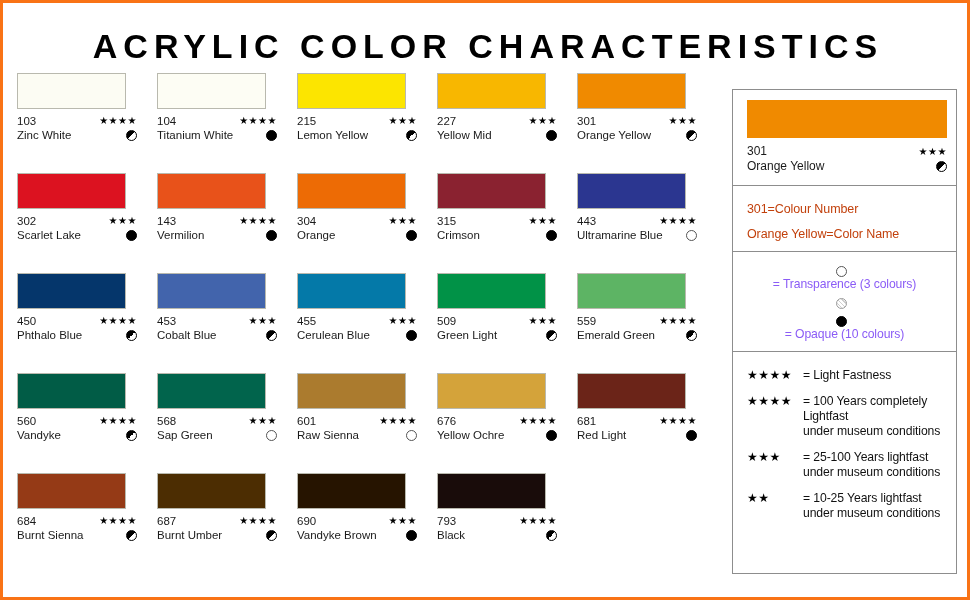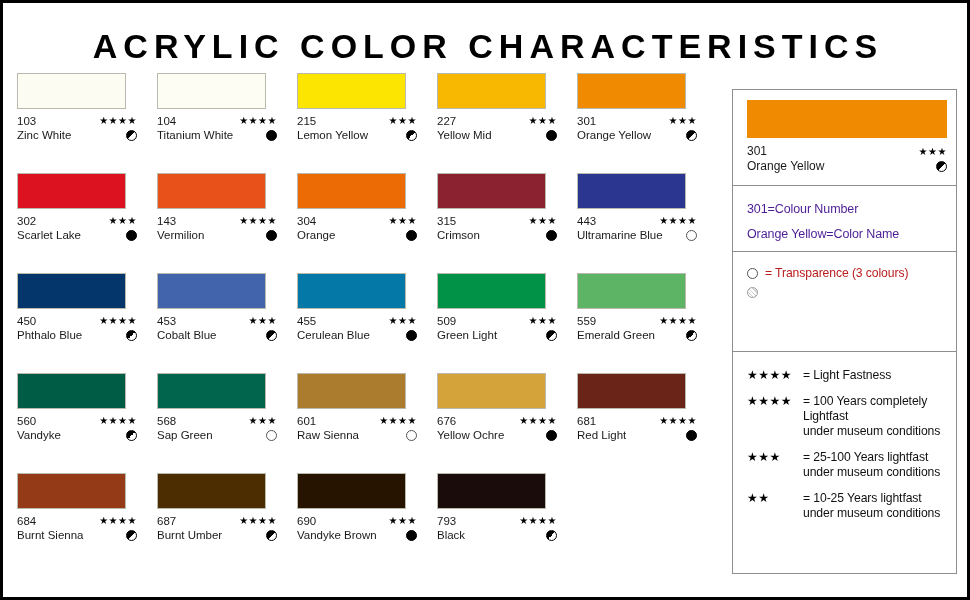--- a/index.html
+++ b/index.html
@@ -9,21 +9,21 @@
   }
   body {
     font-family: "Liberation Sans", sans-serif;
   }
   #page {
     position: relative;
     width: 970px;
     height: 600px;
     background: #ffffff;
     box-sizing: border-box;
-    border: 3px solid #000000;
+    border: 3px solid #f97316;
     overflow: hidden;
   }
   #title {
     position: absolute;
     left: 0;
     top: 24px;
     width: 970px;
     text-align: center;
     font-family: "Liberation Sans", sans-serif;
     font-size: 34px;
@@ -133,33 +133,34 @@
     width: 200px;
     margin-top: 6px;
     font-size: 12px;
     line-height: 15px;
   }
   #lg-sample .meta .line { height: 15px; }
 
   #lg-key { height: 66px; padding-top: 16px; }
   #lg-key .kline {
     font-size: 12.5px;
-    color: #4c1d95;
+    color: #c2410c;
     margin-bottom: 11px;
     letter-spacing: -0.1px;
   }
 
   #lg-opacity { height: 100px; padding-top: 14px; }
   #lg-opacity .oline {
     display: flex;
     align-items: center;
     font-size: 12.2px;
-    color: #b91c1c;
+    color: #8b5cf6;
     margin-bottom: 7px;
     letter-spacing: -0.1px;
+    flex-direction: column;
   }
   #lg-opacity .oline .op { margin-right: 7px; flex: none; }
 
   #lg-fast { padding-top: 16px; }
   #lg-fast .fline {
     display: flex;
     align-items: flex-start;
     margin-bottom: 11px;
     font-size: 12.2px;
     color: #111;
@@ -530,20 +531,24 @@
       </div>
 
     <div class="lg-box" id="lg-opacity">
         <div class="oline">
           <span class="op transparent"></span>
           <span>= Transparence (3  colours)</span>
         </div>
         <div class="oline">
           <span class="op semi-transparent"></span>
         </div>
+        <div class="oline">
+          <span class="op opaque"></span>
+          <span>= Opaque (10 colours)</span>
+        </div>
       </div>
 
     <div class="lg-box" id="lg-fast">
         <div class="fline">
           <span class="fstars">★★★★</span>
           <span class="ftext"><span>= Light Fastness</span></span>
         </div>
         <div class="fline">
           <span class="fstars">★★★★</span>
           <span class="ftext"><span>= 100 Years completely Lightfast</span><span class="sub">under museum conditions</span></span>

